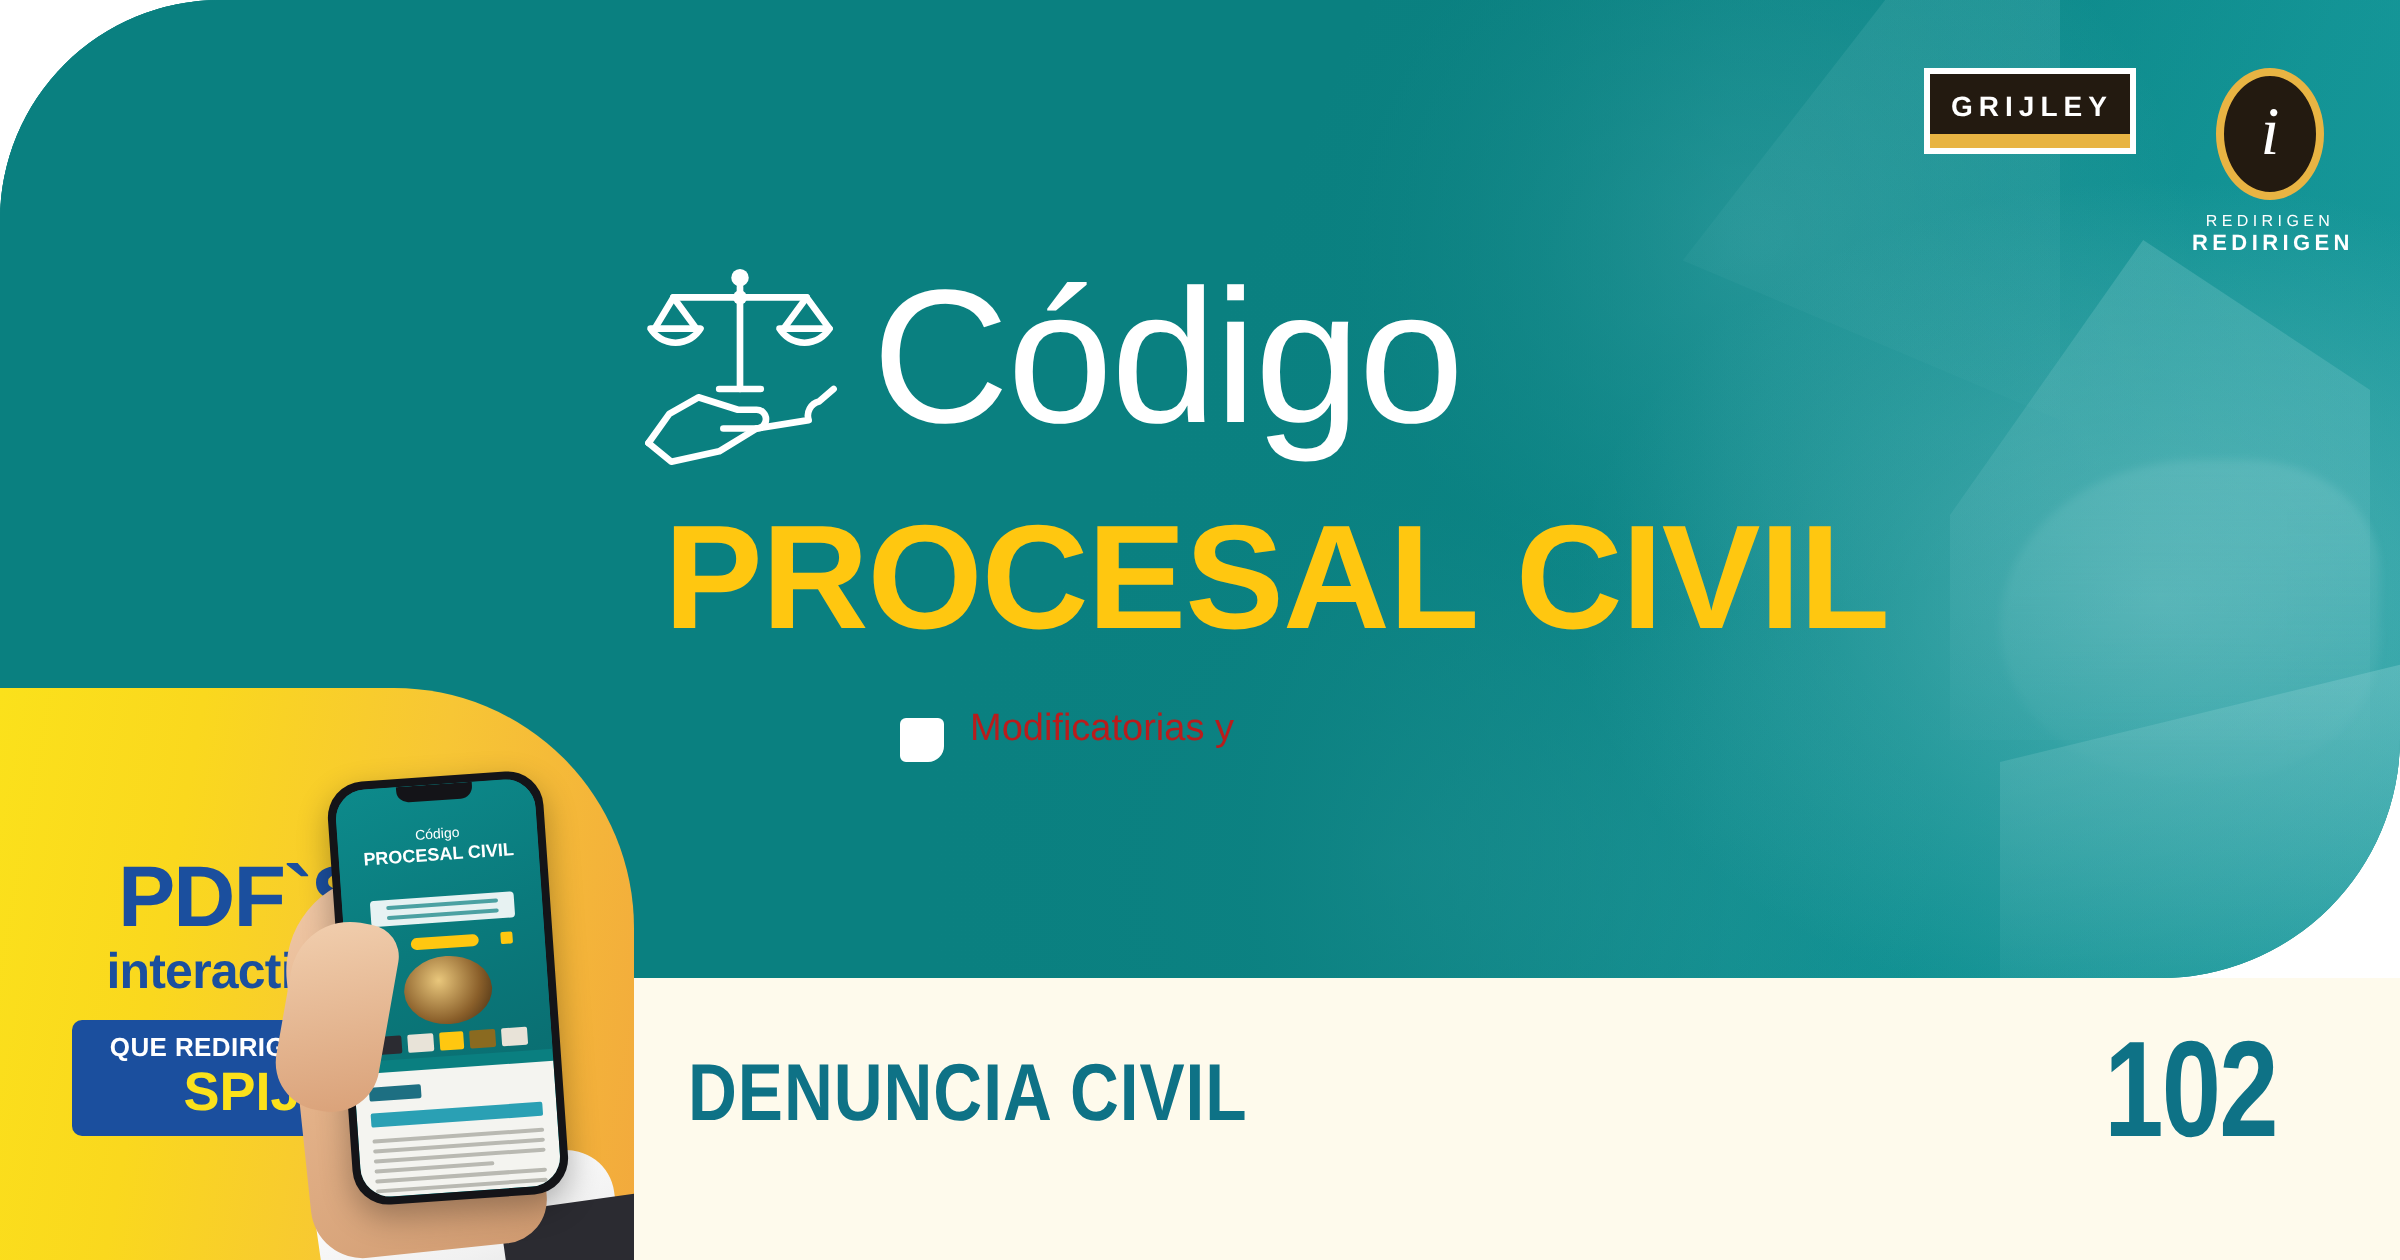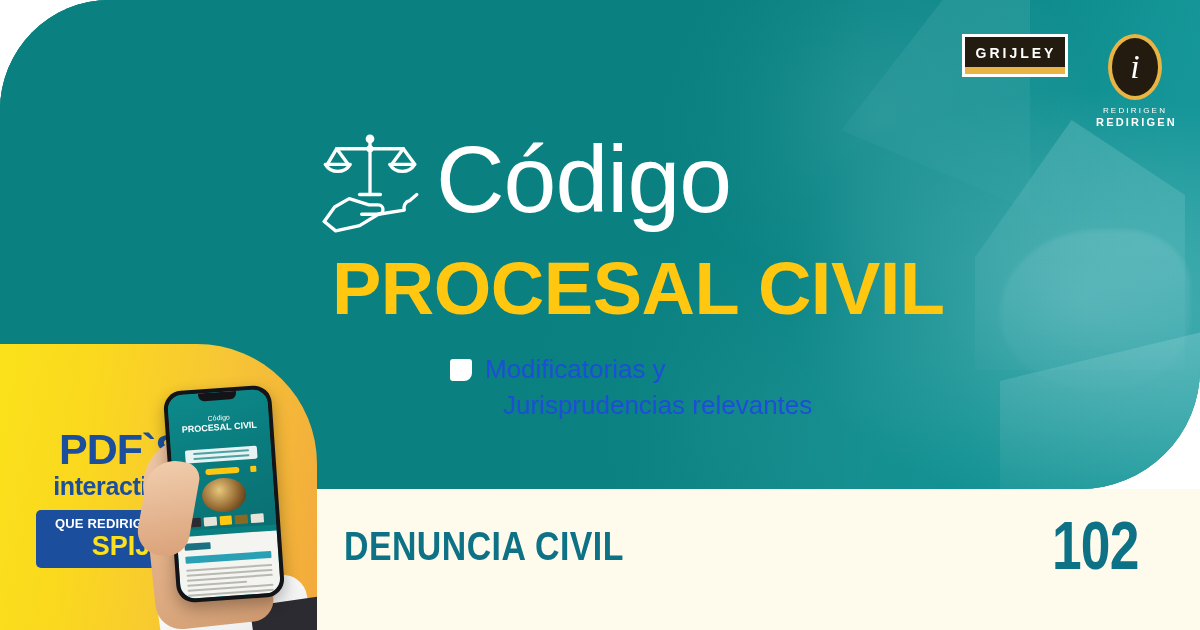--- a/index.html
+++ b/index.html
@@ -168,22 +168,22 @@
     gap: 13px;
   }
   .tag-bullet {
     width: 22px; height: 22px;
     background: #ffffff;
     border-radius: 3px 3px 8px 3px;
     margin-top: 7px;
     flex: 0 0 auto;
   }
   .tag-lines {
-    color: #1d4ed8;
-    font-size: 26px;
+    color: #b91c1c;
+    font-size: 19px;
     line-height: 1.37;
   }
   .tag-line-2 { padding-left: 18px; }
 
   
   .promo-panel {
     position: absolute;
     left: 0; top: 344px;
     width: 317px;
     height: 286px;
@@ -402,21 +402,20 @@
           <path d="M6 88 L17 97 L40 92 L58 81"></path>
         </g>
       </svg>
       <div class="title-main">Código</div>
     </div>
     <div class="title-sub">PROCESAL CIVIL</div>
     <div class="tagline">
       <span class="tag-bullet"></span>
       <div class="tag-lines">
         <div>Modificatorias y</div>
-        <div class="tag-line-2">Jurisprudencias relevantes</div>
       </div>
     </div>
   </div>
 
   <div class="footer-bar"></div>
   <div class="footer-title">DENUNCIA CIVIL</div>
   <div class="footer-number">102</div>
 
   <div class="promo-panel">
 

